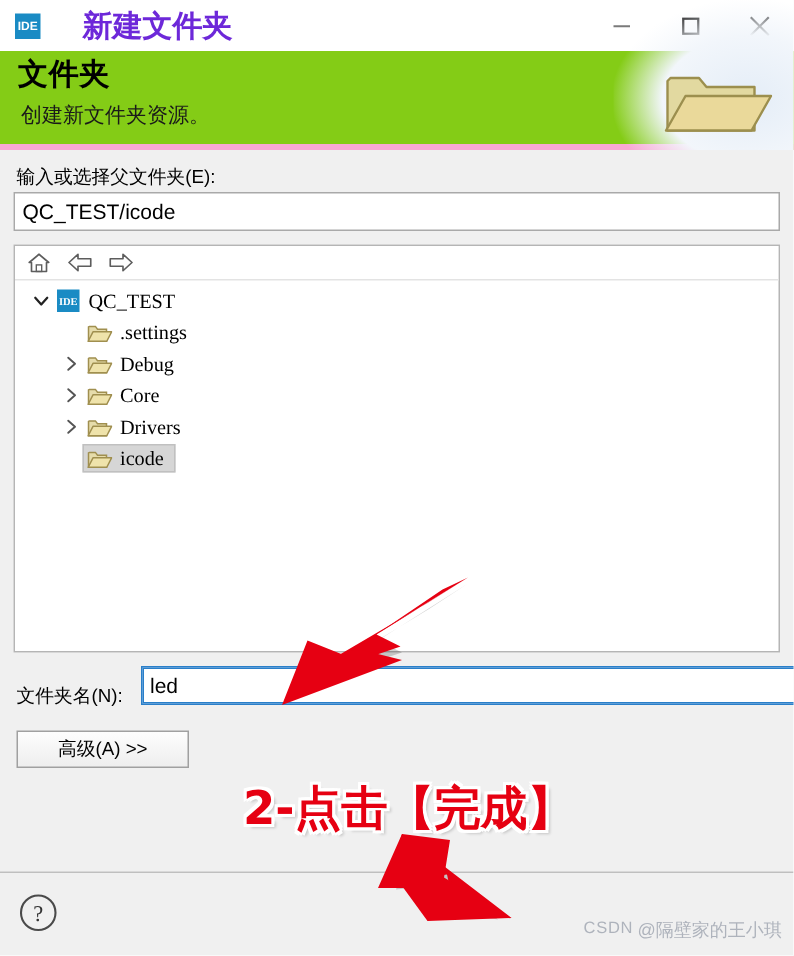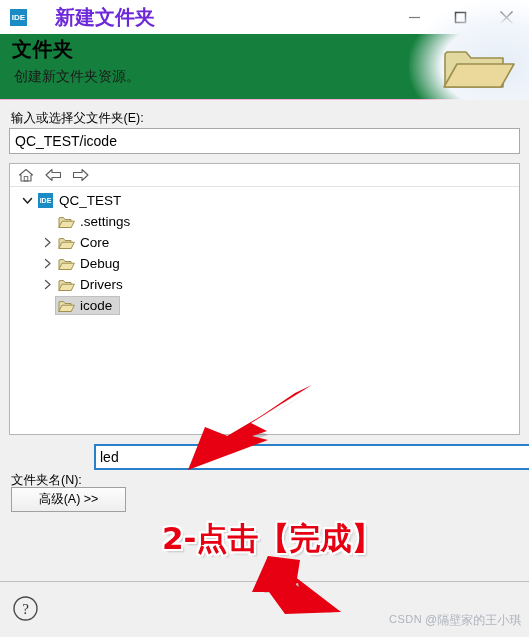--- a/index.html
+++ b/index.html
@@ -63,24 +63,24 @@
     display: flex;
     align-items: center;
     justify-content: center;
     color: #3b3b3b;
   }
   .win-btn svg { display: block; }
 
   
   .header {
     height: 66px;
-    background: #15803d;
+    background: #84cc16;
     position: relative;
     flex: 0 0 auto;
-    border-bottom: 1px solid #f9a8d4;
+    border-bottom: 4px solid #f9a8d4;
     box-sizing: border-box;
   }
   .header-title {
     position: absolute;
     left: 12px; top: 2px;
     font-size: 20px;
     font-weight: bold;
     color: #000000;
     letter-spacing: 0.5px;
   }
@@ -201,20 +201,21 @@
     height: 19px;
     box-sizing: border-box;
   }
   .tlabel-wrap {
     display: inline-flex;
     align-items: center;
     height: 19px;
     box-sizing: border-box;
     padding: 0 4px 0 2px;
     border: 1px solid transparent;
+    font-family: Liberation Serif, serif;
   }
 
   .adv-button {
     position: absolute;
     box-sizing: border-box;
     background: linear-gradient(#fdfdfd, #eeeeee);
     border: 1px solid #a0a0a0;
     font-size: 12.5px;
     color: #000;
     display: flex;
@@ -362,35 +363,35 @@
             <span class="twist">
               <svg width="11" height="11" viewBox="0 0 11 11">
                 <path d="M3.5 1.5 L8 5.5 L3.5 9.5" fill="none" stroke="#555" stroke-width="1.3" stroke-linecap="round" stroke-linejoin="round"></path>
               </svg>
             </span>
             <span class="tlabel-wrap">
               <span class="folder-mini"><svg width="17" height="14" viewBox="0 0 17 14">
                   <path d="M1 3 L1 12.5 L13 12.5 L13 4.5 L7 4.5 L5.6 2.6 L1.6 2.6 Z" fill="#e6dcab" stroke="#a08f4f" stroke-width="1"></path>
                   <path d="M0.8 12.5 L4 6.2 L16.4 6.2 L13.2 12.5 Z" fill="#efe3ab" stroke="#a08f4f" stroke-width="1" stroke-linejoin="round"></path>
                 </svg></span>
-              <span class="tlabel">Core</span>
+              <span class="tlabel">Debug</span>
             </span>
           </div>
           <div class="trow" style="padding-left: 30px;">
             <span class="twist">
               <svg width="11" height="11" viewBox="0 0 11 11">
                 <path d="M3.5 1.5 L8 5.5 L3.5 9.5" fill="none" stroke="#555" stroke-width="1.3" stroke-linecap="round" stroke-linejoin="round"></path>
               </svg>
             </span>
             <span class="tlabel-wrap">
               <span class="folder-mini"><svg width="17" height="14" viewBox="0 0 17 14">
                   <path d="M1 3 L1 12.5 L13 12.5 L13 4.5 L7 4.5 L5.6 2.6 L1.6 2.6 Z" fill="#e6dcab" stroke="#a08f4f" stroke-width="1"></path>
                   <path d="M0.8 12.5 L4 6.2 L16.4 6.2 L13.2 12.5 Z" fill="#efe3ab" stroke="#a08f4f" stroke-width="1" stroke-linejoin="round"></path>
                 </svg></span>
-              <span class="tlabel">Debug</span>
+              <span class="tlabel">Core</span>
             </span>
           </div>
           <div class="trow" style="padding-left: 30px;">
             <span class="twist">
               <svg width="11" height="11" viewBox="0 0 11 11">
                 <path d="M3.5 1.5 L8 5.5 L3.5 9.5" fill="none" stroke="#555" stroke-width="1.3" stroke-linecap="round" stroke-linejoin="round"></path>
               </svg>
             </span>
             <span class="tlabel-wrap">
               <span class="folder-mini"><svg width="17" height="14" viewBox="0 0 17 14">
@@ -406,21 +407,21 @@
               <span class="folder-mini"><svg width="17" height="14" viewBox="0 0 17 14">
                   <path d="M1 3 L1 12.5 L13 12.5 L13 4.5 L7 4.5 L5.6 2.6 L1.6 2.6 Z" fill="#e6dcab" stroke="#a08f4f" stroke-width="1"></path>
                   <path d="M0.8 12.5 L4 6.2 L16.4 6.2 L13.2 12.5 Z" fill="#efe3ab" stroke="#a08f4f" stroke-width="1" stroke-linejoin="round"></path>
                 </svg></span>
               <span class="tlabel">icode</span>
             </span>
           </div>
         </div>
     </div>
 
-    <div class="field-label" style="left:11px; top:372px;">文件夹名(N):</div>
+    <div class="field-label" style="left:11px; top:356px;">文件夹名(N):</div>
 
     <div class="text-input focused" style="left:94px; top:344px; width:442px; height:26px;">led</div>
 
     <div class="adv-button" style="left:11px; top:387px; width:115px; height:25px;">高级(A) &gt;&gt;</div>
   </div>
 
   <div class="footer">
     <div class="help-icon">
       <svg width="27" height="27" viewBox="0 0 27 27">
         <circle cx="13.5" cy="13.5" r="11.5" fill="none" stroke="#4a4a4a" stroke-width="1.4"></circle>

